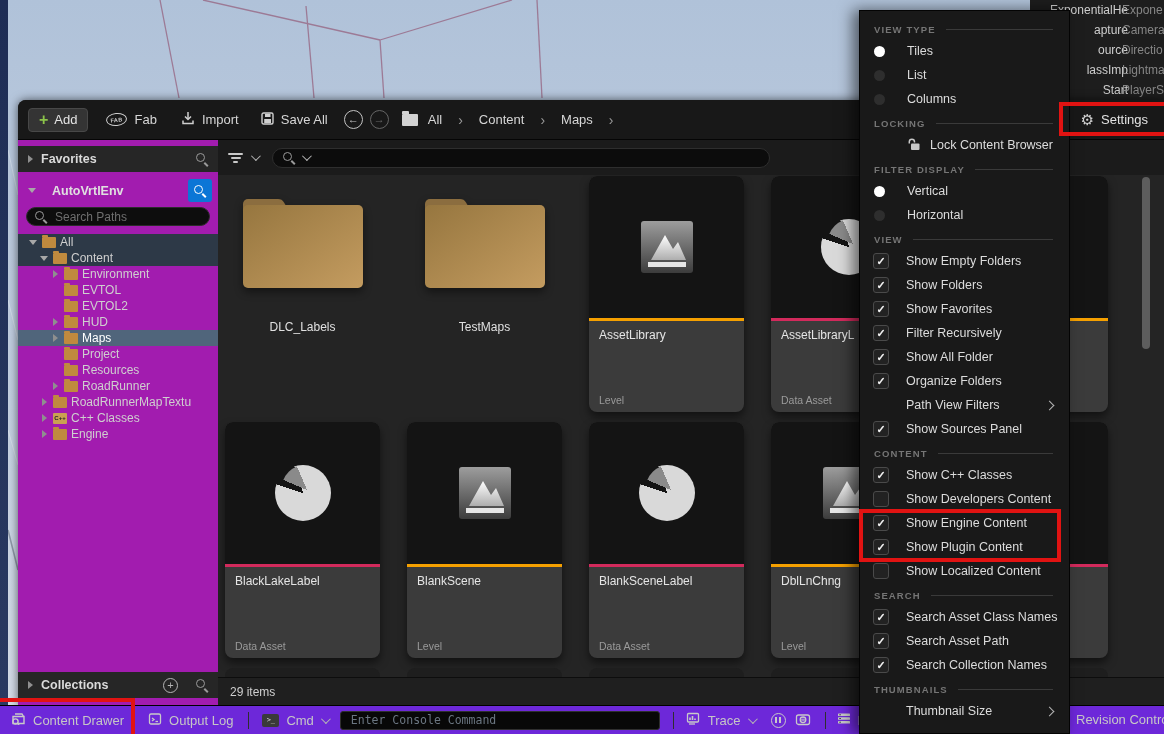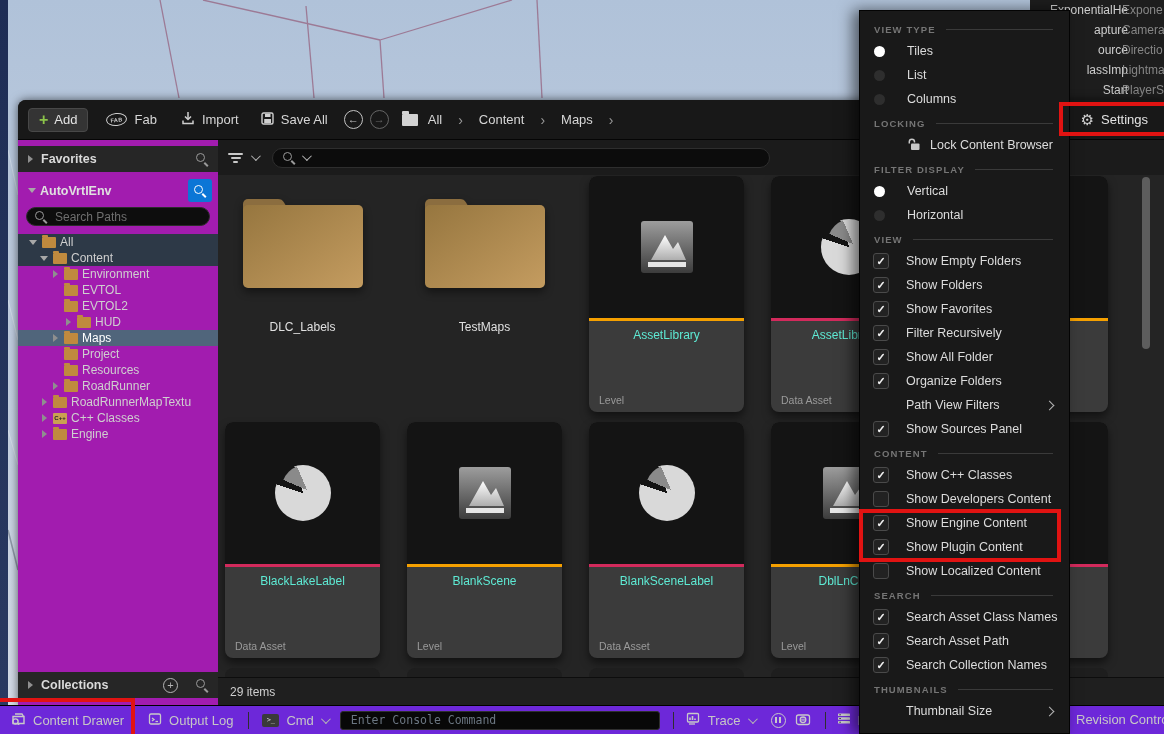--- a/index.html
+++ b/index.html
@@ -31,21 +31,21 @@
   .bfold::before{content:"";position:absolute;top:-3px;left:0;width:7px;height:3px;background:#d2d2d2;border-radius:1px 1px 0 0;}
   .crumb-sep{color:#9a9a9a;font-size:14px;margin:0 9px;}
   .settings-btn{margin-left:auto;margin-right:8px;display:flex;align-items:center;gap:7px;color:#e2e2e2;height:26px;padding:0 8px;}
   .gear{font-size:15px;color:#d0d0d0;line-height:1;}
 
   .cb-body{flex:1;display:flex;min-height:0;}
 
   
   .sidebar{width:200px;flex:none;background:#a21caf;display:flex;flex-direction:column;overflow:hidden;}
   .sb-row{height:26px;margin-top:6px;background:#262626;display:flex;align-items:center;padding:0 10px;color:#dadada;font-size:12.5px;font-weight:bold;gap:8px;}
-  .sb-proj{height:25px;margin-top:6px;display:flex;align-items:center;padding:0 6px 0 10px;color:#e0e0e0;font-size:12.5px;font-weight:bold;gap:4px;}
+  .sb-proj{height:25px;margin-top:6px;display:flex;align-items:center;padding:0 6px 0 10px;color:#e0e0e0;font-size:12.5px;font-weight:bold;gap:16px;}
   .blue-btn{margin-left:auto;width:24px;height:23px;background:#0b76d6;border-radius:3px;display:flex;align-items:center;justify-content:center;color:#fff;}
   .sb-search{height:19px;margin:4px 8px 0 8px;background:#0d0d0d;border:1px solid #2b2b2b;border-radius:10px;display:flex;align-items:center;padding:0 8px;gap:6px;color:#6e6e6e;}
   .sb-search input{flex:1;background:transparent;border:none;outline:none;font-size:12px;color:#cfcfcf;min-width:0;}
   .sb-search input::placeholder{color:#6e6e6e;}
   .tree{margin-top:8px;}
   .tr{height:16px;display:flex;align-items:center;font-size:12px;color:#cfcfcf;white-space:nowrap;gap:4px;}
   .tr .aw{width:10px;flex:none;display:flex;justify-content:center;}
   .hl-anc{background:#2d3947;}
   .hl-sel{background:#50657b;color:#fff;}
   .tri-d{width:0;height:0;border-top:5px solid #a8a8a8;border-left:4px solid transparent;border-right:4px solid transparent;}
@@ -76,21 +76,21 @@
   .search-main{width:498px;height:20px;background:#0c0c0c;border:1px solid #2e2e2e;border-radius:10px;display:flex;align-items:center;padding:0 10px;gap:7px;margin-left:6px;}
   .search-main input{flex:1;background:transparent;border:none;outline:none;font-size:12px;color:#cfcfcf;min-width:0;}
   .search-main input::placeholder{color:#757575;}
 
   .tiles{flex:1;position:relative;background:#242424;overflow:hidden;}
   .tile{position:absolute;width:155px;height:236px;}
   .card{border-radius:8px;overflow:hidden;background:#3b3b3b;box-shadow:0 5px 9px rgba(0,0,0,.5);display:flex;flex-direction:column;}
   .thumb{height:142px;flex:none;background:#141414;display:flex;align-items:center;justify-content:center;}
   .accent{height:3px;flex:none;}
   .meta{flex:1;padding:7px 10px 6px 10px;display:flex;flex-direction:column;justify-content:space-between;}
-  .tname{font-size:12px;color:#5eead4;white-space:nowrap;overflow:hidden;text-align:center;}
+  .tname{font-size:12px;color:#e5e5e5;white-space:nowrap;overflow:hidden;}
   .ttype{font-size:10.5px;color:#9a9a9a;}
   .foldertile{display:flex;flex-direction:column;align-items:center;}
   .foldertile svg{margin-top:12px;filter:drop-shadow(0 4px 4px rgba(0,0,0,.45));}
   .fname{margin-top:28px;font-size:12px;color:#e0e0e0;text-align:center;}
   .pie{width:56px;height:56px;border-radius:50%;background:conic-gradient(#d9d9d9 0 288deg,transparent 288deg 342deg,#d9d9d9 342deg);position:relative;}
   .pie::after{content:"";position:absolute;inset:0;border-radius:50%;background:conic-gradient(transparent 0 293deg,#8a8a8a 293deg 337deg,transparent 337deg);transform:translate(4px,-3px) scale(.92);}
   .stub{position:absolute;top:493px;width:155px;height:10px;border-radius:8px 8px 0 0;background:#1e1e1e;}
   .vscroll{position:absolute;right:14px;top:2px;width:8px;height:172px;background:#5d5d5d;border-radius:4px;}
   .cb-status{height:28px;flex:none;background:#1f1f1f;border-top:1px solid #0d0d0d;display:flex;align-items:center;padding-left:12px;font-size:12px;color:#cfcfcf;}
 
@@ -295,21 +295,21 @@
           <div class="tr" style="padding-left:32px">
             <span class="aw"></span>
             <span class="fmini"></span>
             <span>EVTOL</span>
           </div>
           <div class="tr" style="padding-left:32px">
             <span class="aw"></span>
             <span class="fmini"></span>
             <span>EVTOL2</span>
           </div>
-          <div class="tr" style="padding-left:45px">
+          <div class="tr" style="padding-left:32px">
             <span class="aw">
                 <span class="tri-r"></span>
               </span>
             <span class="fmini"></span>
             <span>HUD</span>
           </div>
           <div class="tr hl-sel" style="padding-left:32px">
             <span class="aw">
                 <span class="tri-r"></span>
               </span>

